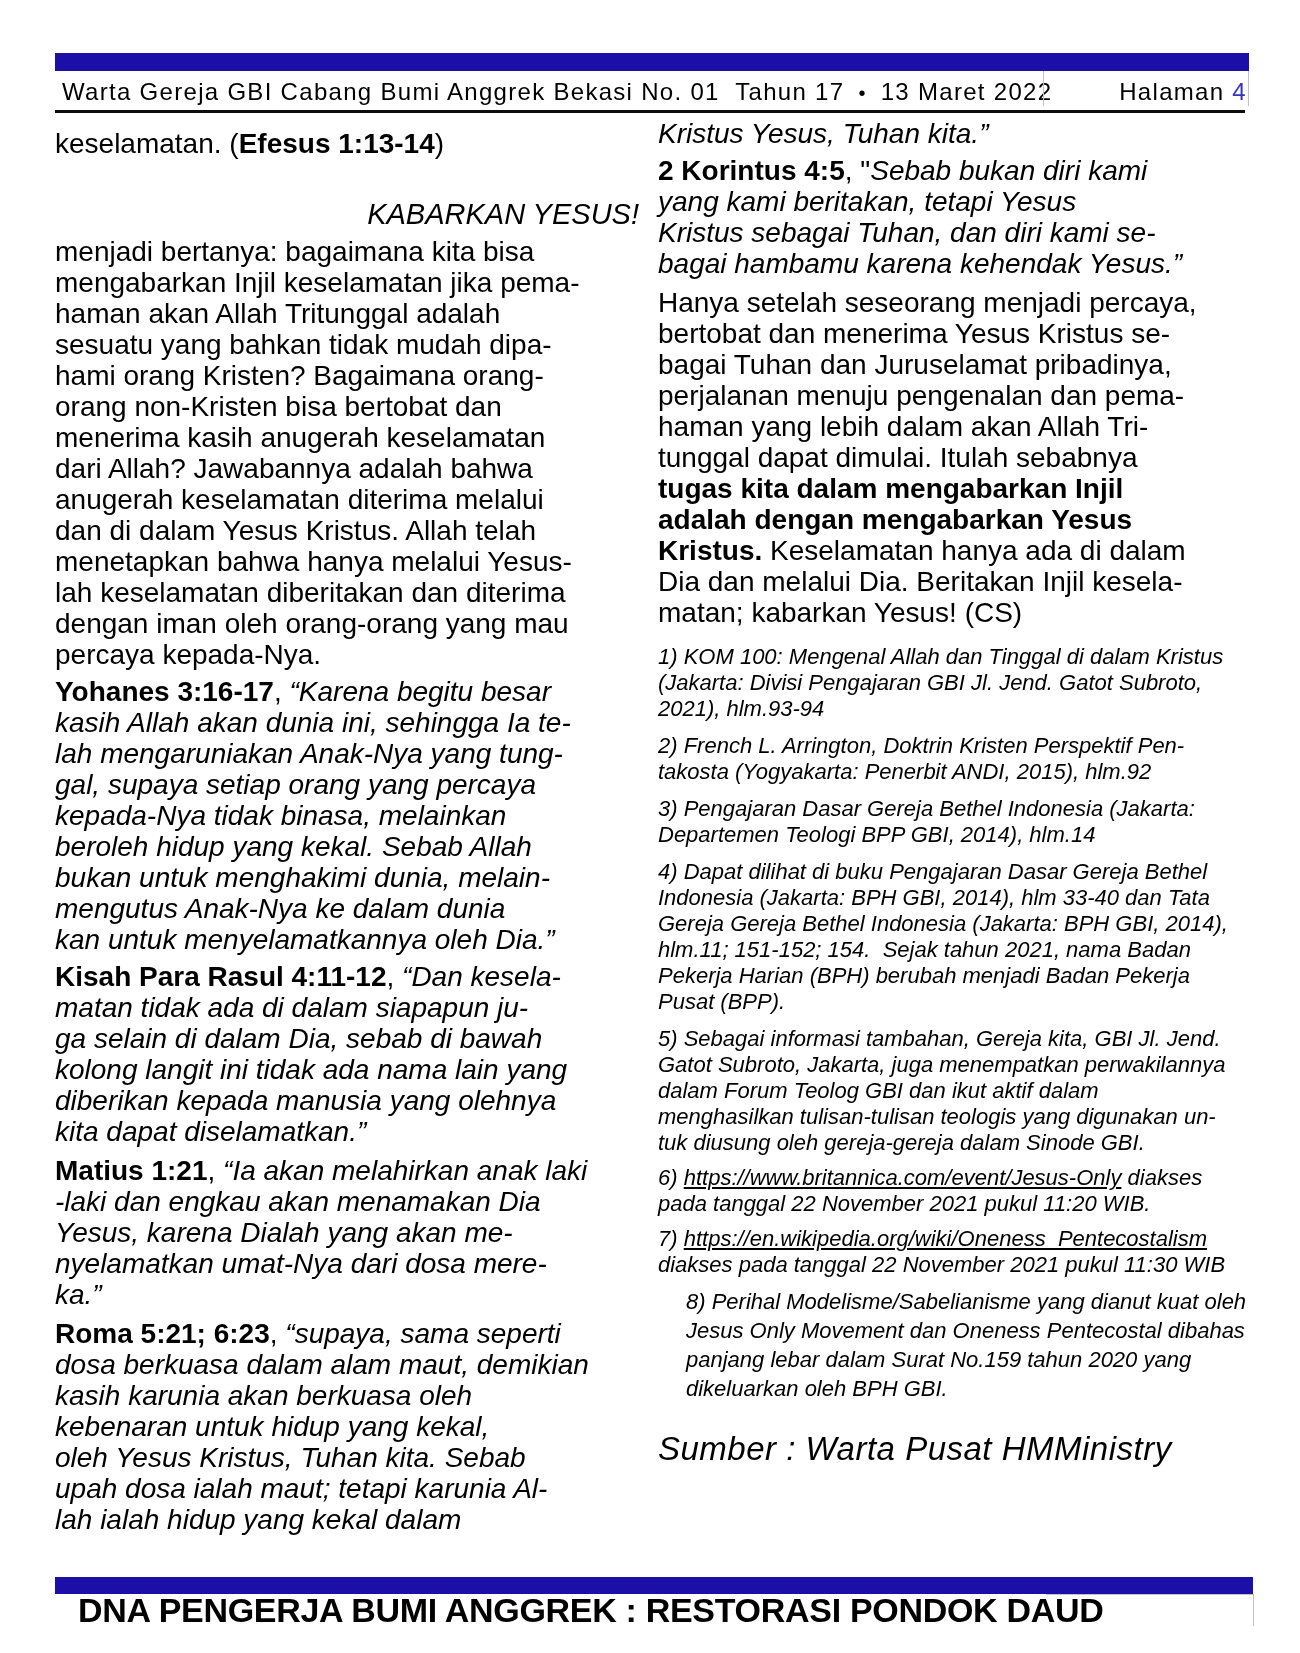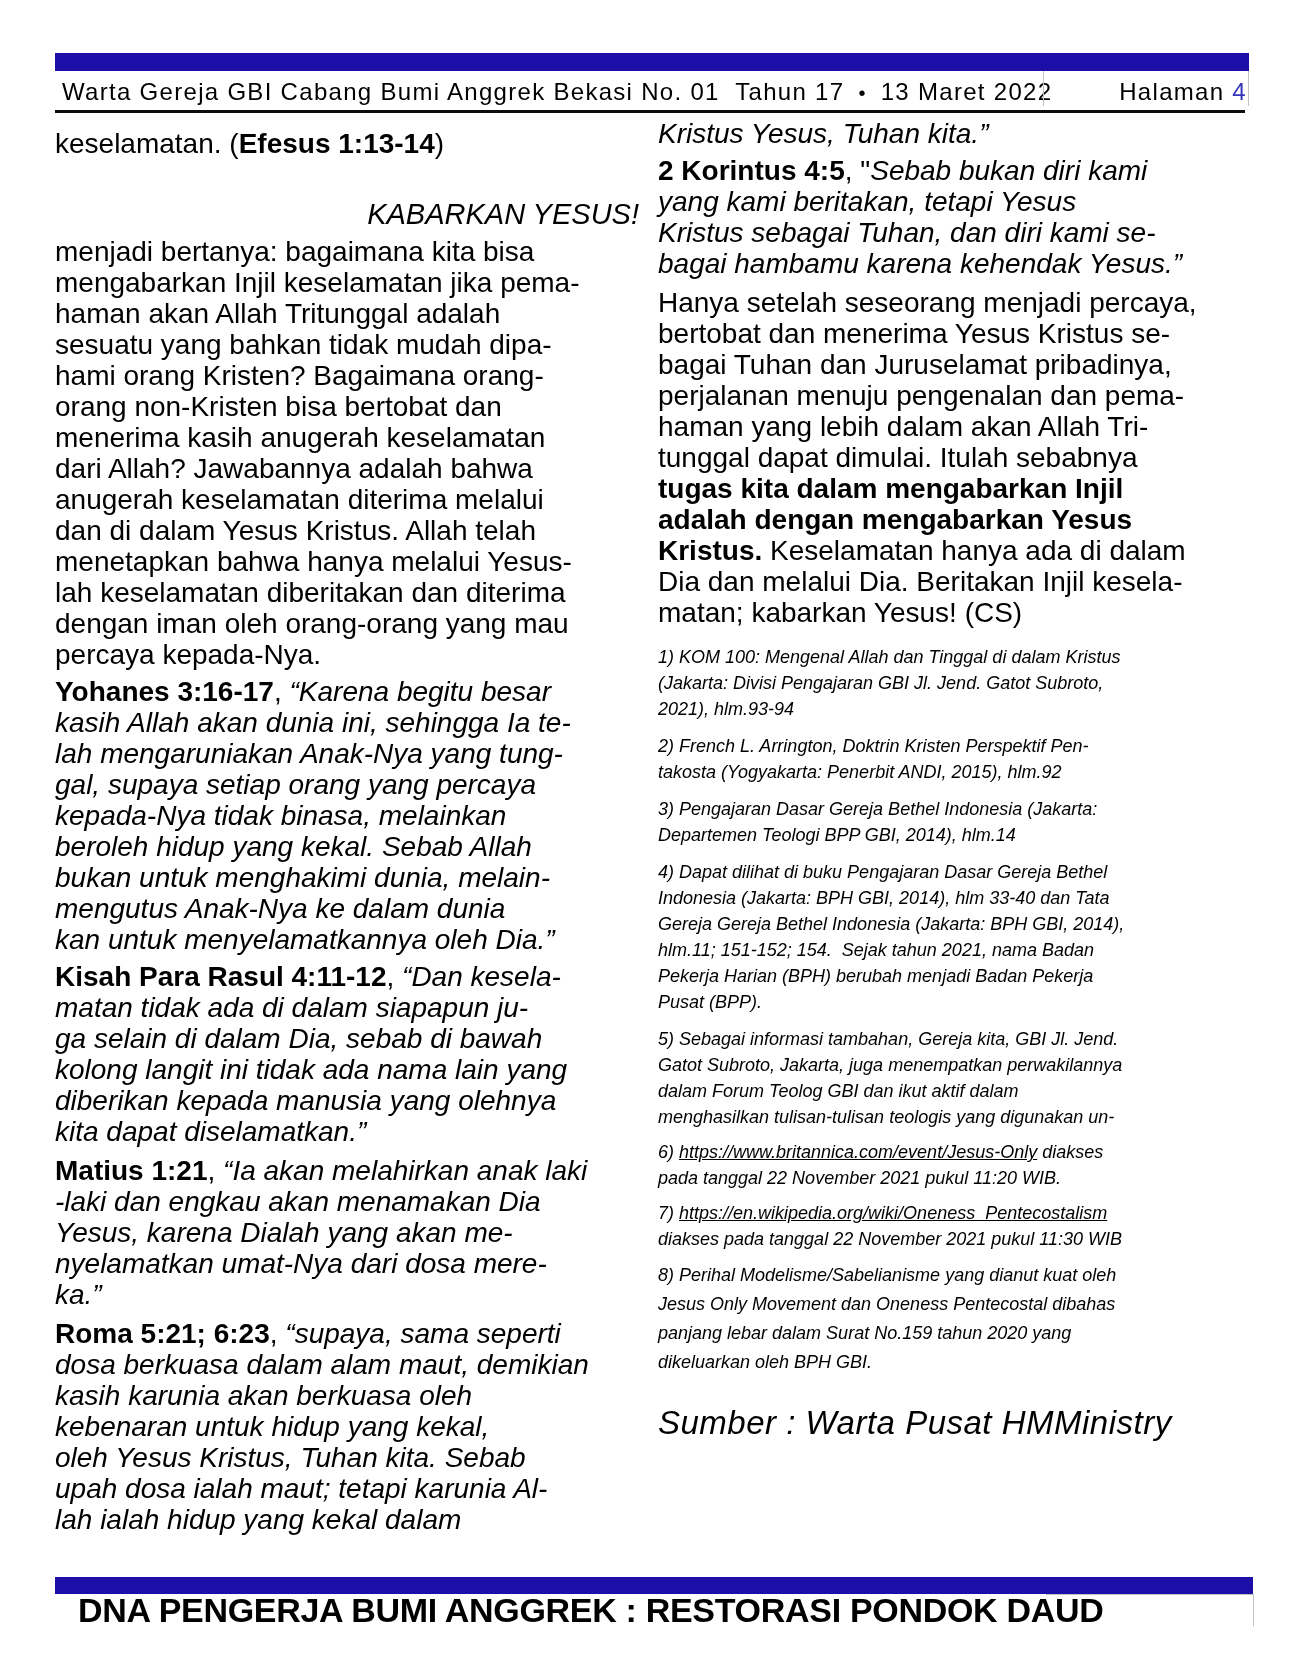--- a/index.html
+++ b/index.html
@@ -25,21 +25,21 @@
   .col-left{left:55px; top:128px; width:584px;}
   .col-right{left:658px; top:118px; width:598px;}
   .para{font-size:28px; line-height:31px; margin:0;}
   .ln{display:block; white-space:pre;}
   .r{font-weight:normal; font-style:normal;}
   .b{font-weight:bold;}
   .i{font-style:italic;}
   .bi{font-weight:normal; font-style:italic;}
   .iu{font-style:italic; text-decoration:underline;}
   .heading{font-weight:bold; font-style:italic; font-size:29px;text-align:right;}
-  .footnote{font-size:18px; line-height:26px;}
+  .footnote{font-size:22px; line-height:26px;}
   .sumber{font-size:33px; line-height:40px; font-weight:bold; font-style:italic; letter-spacing:0.5px;}
   .footer-text{
     position:absolute; left:78px; top:1591px;
     font-size:34px; font-weight:bold; letter-spacing:-0.3px; white-space:pre;
   }
 </style>
 </head>
 <body>
 
 <div class="page">
@@ -157,30 +157,31 @@
         <span class="ln"><span class="i">Gereja Gereja Bethel Indonesia (Jakarta: BPH GBI, 2014),</span></span>
         <span class="ln"><span class="i">hlm.11; 151-152; 154.  Sejak tahun 2021, nama Badan</span></span>
         <span class="ln"><span class="i">Pekerja Harian (BPH) berubah menjadi Badan Pekerja</span></span>
         <span class="ln"><span class="i">Pusat (BPP).</span></span>
       </p>
       <p class="para footnote" style="margin-top: 11px;">
         <span class="ln"><span class="i">5) Sebagai informasi tambahan, Gereja kita, GBI Jl. Jend.</span></span>
         <span class="ln"><span class="i">Gatot Subroto, Jakarta, juga menempatkan perwakilannya</span></span>
         <span class="ln"><span class="i">dalam Forum Teolog GBI dan ikut aktif dalam</span></span>
         <span class="ln"><span class="i">menghasilkan tulisan-tulisan teologis yang digunakan un-</span></span>
+        <span class="ln"><span class="i">tuk diusung oleh gereja-gereja dalam Sinode GBI.</span></span>
       </p>
       <p class="para footnote" style="margin-top: 9px;">
         <span class="ln"><span class="i">6) </span><span class="iu">https://www.britannica.com/event/Jesus-Only</span><span class="i"> diakses</span></span>
         <span class="ln"><span class="i">pada tanggal 22 November 2021 pukul 11:20 WIB.</span></span>
       </p>
       <p class="para footnote" style="margin-top: 9px;">
         <span class="ln"><span class="i">7) </span><span class="iu">https://en.wikipedia.org/wiki/Oneness_Pentecostalism</span></span>
         <span class="ln"><span class="i">diakses pada tanggal 22 November 2021 pukul 11:30 WIB</span></span>
       </p>
-      <p class="para footnote" style="margin-top: 9px; line-height: 29px;">
+      <p class="para footnote" style="margin-top: 9px; line-height: 29px; margin-left: 28px;">
         <span class="ln"><span class="i">8) Perihal Modelisme/Sabelianisme yang dianut kuat oleh</span></span>
         <span class="ln"><span class="i">Jesus Only Movement dan Oneness Pentecostal dibahas</span></span>
         <span class="ln"><span class="i">panjang lebar dalam Surat No.159 tahun 2020 yang</span></span>
         <span class="ln"><span class="i">dikeluarkan oleh BPH GBI.</span></span>
       </p>
       <p class="para sumber" style="margin-top: 26px;">
         <span class="ln"><span class="bi">Sumber : Warta Pusat HMMinistry</span></span>
       </p>
     </div>
 

